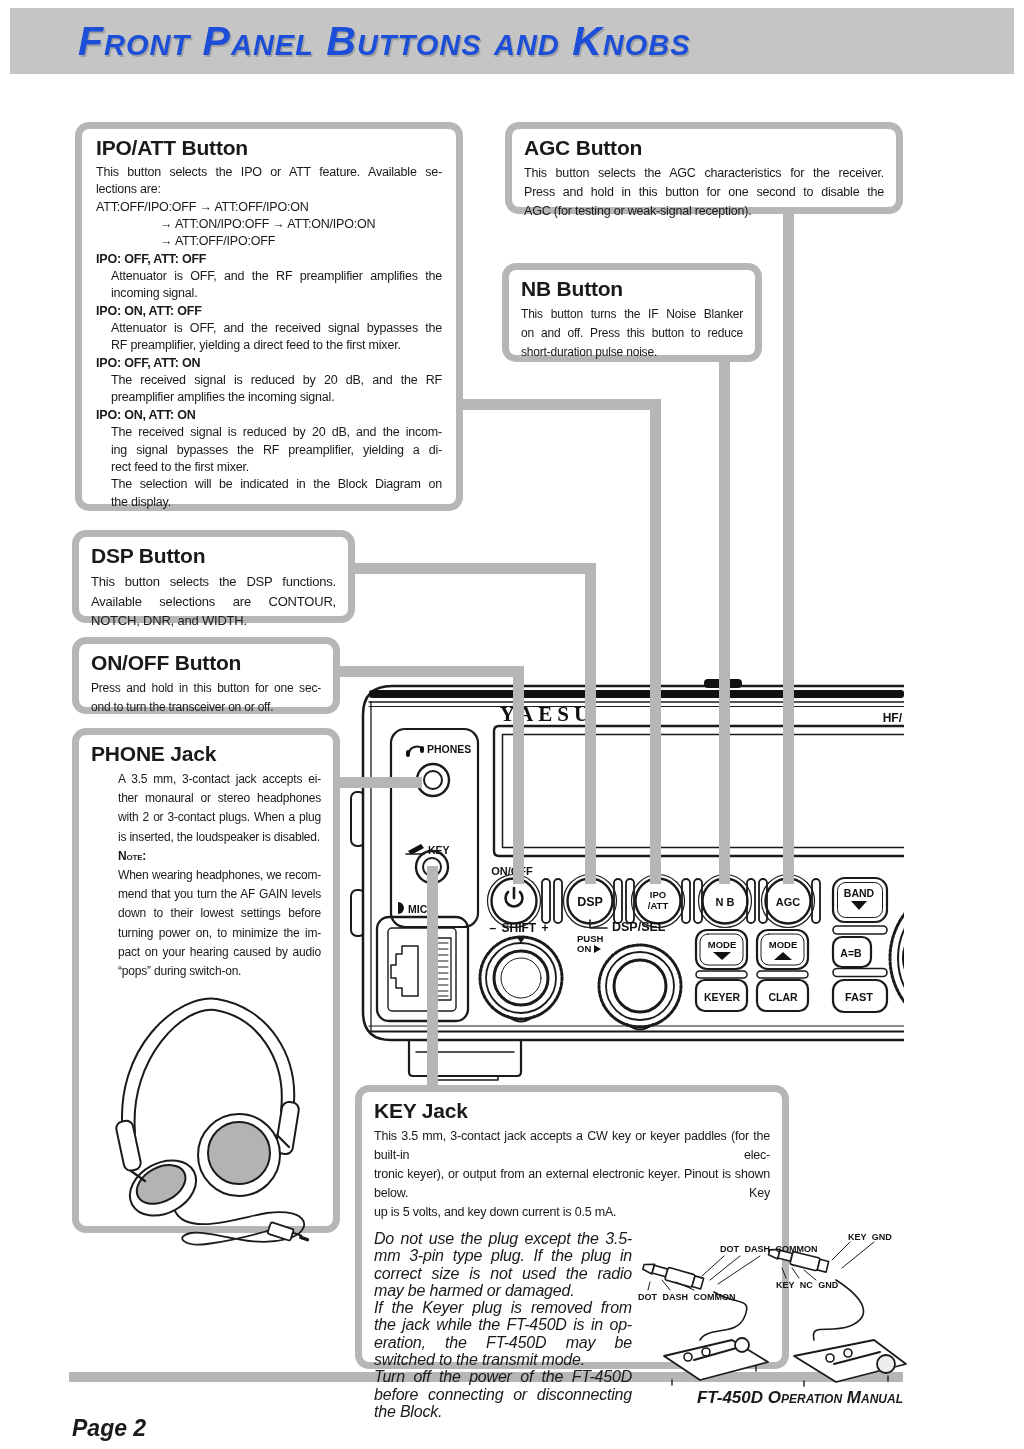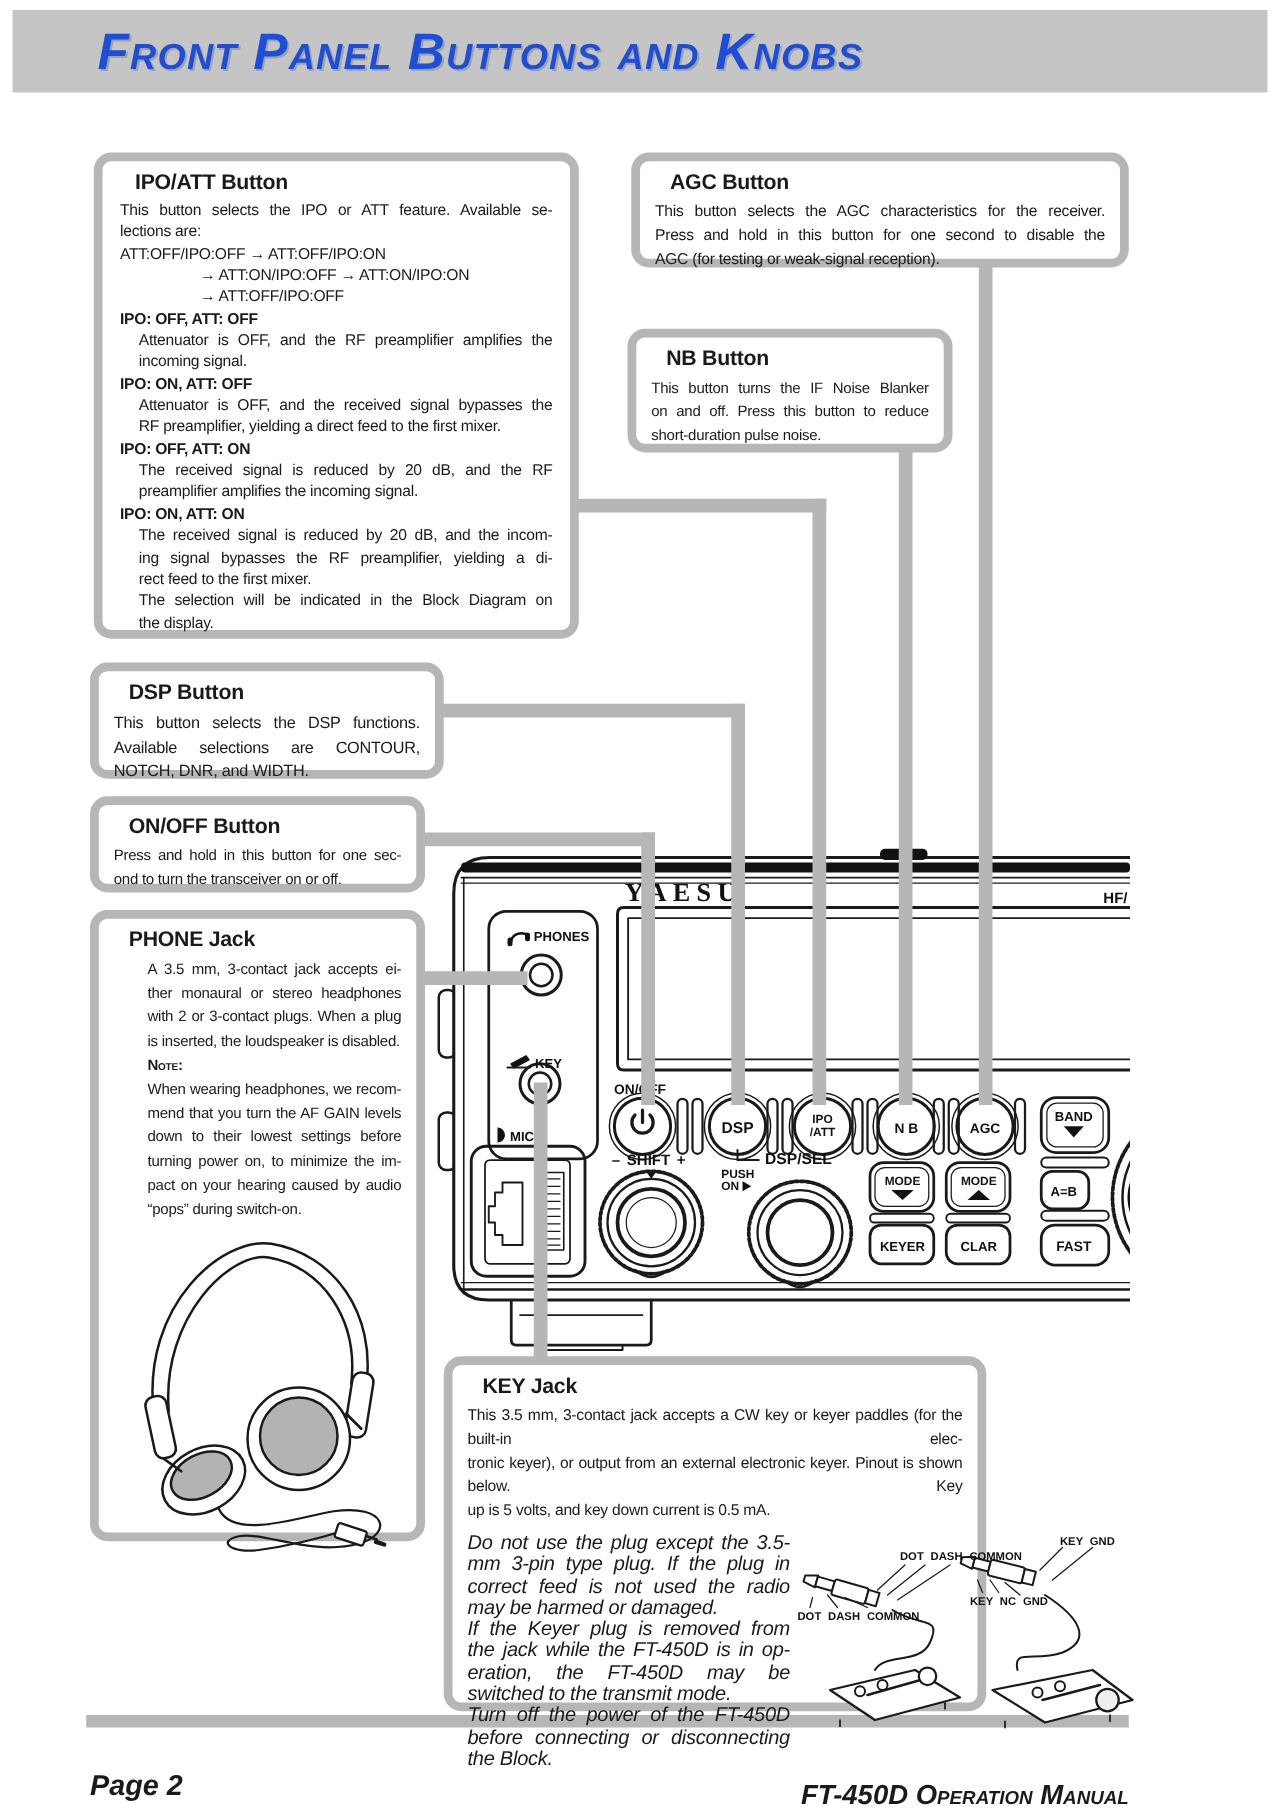--- a/index.html
+++ b/index.html
@@ -9,21 +9,21 @@
   .page{position:relative;width:1024px;height:1449px;background:#fff;overflow:hidden;
         font-family:"Liberation Sans",sans-serif;color:var(--ink);}
   
   .banner{position:absolute;left:10px;top:8px;width:1004px;height:66px;background:var(--banner);}
   .banner h1{margin:0;padding:10px 0 0 68px;font-size:41px;font-weight:bold;font-style:italic;
              font-variant:small-caps;letter-spacing:1px;color:#1d4ed8;
              text-shadow:1.5px 1.5px 0 rgba(120,120,120,.45);}
   
   .callout{position:absolute;background:#fff;border:7px solid var(--gray);border-radius:14px;
            box-sizing:border-box;z-index:3;padding:6px 12px;}
-  .box-title{font-weight:bold;font-size:17px;letter-spacing:-.2px;margin:1px 12px 4px;}
+  .box-title{font-weight:bold;font-size:21px;letter-spacing:-.2px;margin:1px 0 4px;}
   .ln{white-space:nowrap;letter-spacing:-.2px;}
   .ln.j{white-space:normal;text-align:justify;text-align-last:justify;}
   .ln.b{font-weight:bold;}
   .ln.sc{font-variant:small-caps;}
   .ln.i1{padding-left:15px;}
   .ln.i2{padding-left:64px;}
   #box-ipo{left:75px;top:122px;width:388px;height:389px;padding:6px 14px;}
   #box-ipo .ln{font-size:12.5px;line-height:17.35px;}
   #box-agc{left:505px;top:122px;width:398px;height:92px;}
   #box-agc .ln{font-size:12.5px;line-height:19px;}
@@ -52,22 +52,22 @@
   .t-xs{font:bold 9.5px "Liberation Sans",sans-serif;fill:#111;}
   .t-btn{font:bold 12.5px "Liberation Sans",sans-serif;fill:#111;}
   .t-lbl{font:bold 11px "Liberation Sans",sans-serif;fill:#111;}
   .t-shift{font:bold 12px "Liberation Sans",sans-serif;fill:#111;word-spacing:2px;}
   .mid{text-anchor:middle;}
   .end{text-anchor:end;}
   .t-pin{font:bold 9px "Liberation Sans",sans-serif;word-spacing:3px;fill:#111;}
   
   .footer-bar{position:absolute;left:69px;top:1372px;width:834px;height:10px;background:var(--gray);}
   .footer-left{position:absolute;left:72px;top:1388px;font-size:23px;font-weight:bold;font-style:italic;margin-top:27px;}
-  .footer-right{position:absolute;right:121px;top:1388px;font-size:22px;font-weight:bold;font-style:italic;
-                font-variant:small-caps;margin-top:35px;}
+  .footer-right{position:absolute;right:121px;top:1388px;font-size:17px;font-weight:bold;font-style:italic;
+                font-variant:small-caps;}
 </style>
 </head>
 <body>
 
 <div class="page">
 
   <header class="banner">
     <h1>Front Panel Buttons and Knobs</h1>
   </header>
 
@@ -358,21 +358,21 @@
     <div class="box-title">KEY Jack</div>
     <div class="main">
         <div class="ln j">This 3.5 mm, 3-contact jack accepts a CW key or keyer paddles (for the built-in elec-</div>
         <div class="ln j">tronic keyer), or output from an external electronic keyer. Pinout is shown below. Key</div>
         <div class="ln">up is 5 volts, and key down current is 0.5 mA.</div>
       </div>
     <div class="key-body">
       <div class="note">
           <div class="ln j">Do not use the plug except the 3.5-</div>
           <div class="ln j">mm 3-pin type plug. If the  plug in</div>
-          <div class="ln j">correct feed is not used the radio</div>
+          <div class="ln j">correct size is not used the radio</div>
           <div class="ln">may be harmed or damaged.</div>
           <div class="ln j">If the Keyer plug is removed from</div>
           <div class="ln j">the jack while the FT-450D is in op-</div>
           <div class="ln j">eration, the FT-450D may be</div>
           <div class="ln">switched to the transmit mode.</div>
           <div class="ln j">Turn off the power of the FT-450D</div>
           <div class="ln j">before connecting or disconnecting</div>
           <div class="ln">the Block.</div>
         </div>
 

